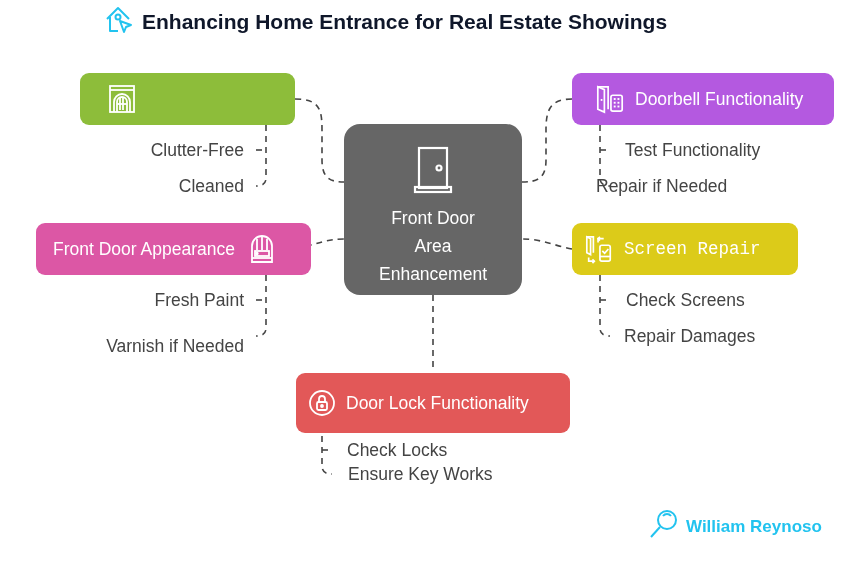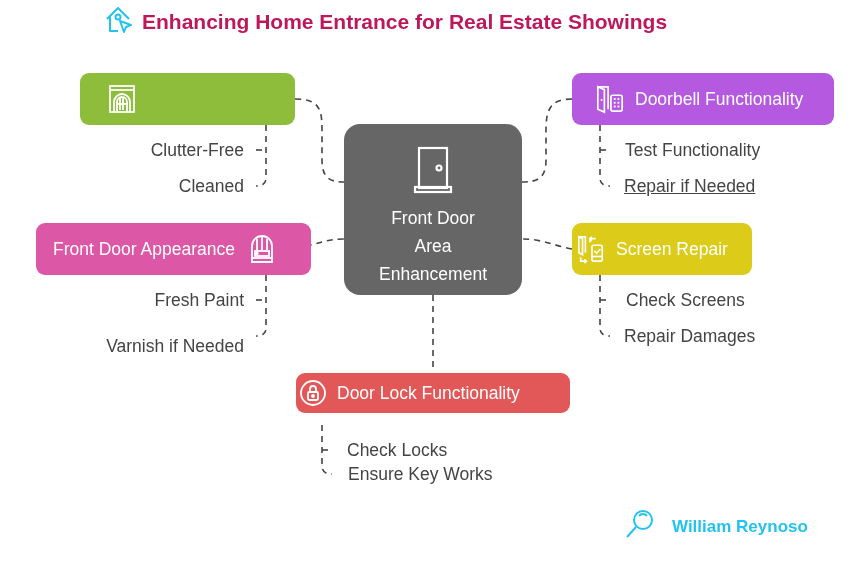--- a/index.html
+++ b/index.html
@@ -1,27 +1,27 @@
 <!DOCTYPE html>
 <html><head>
 <meta charset="utf-8">
 <style>
   html, body { margin:0; padding:0; background:#ffffff; }
   body { width:866px; height:565px; position:relative; overflow:hidden; font-family:"Liberation Sans", sans-serif; }
   .abs { position:absolute; }
-  .title { left:104px; top:6px; height:32px; display:flex; align-items:center; gap:8px; color:#be185d; font-weight:bold; font-size:21px; white-space:nowrap; }
+  .title { left:104px; top:6px; height:32px; display:flex; align-items:center; gap:8px; color:#0f172a; font-weight:bold; font-size:21px; white-space:nowrap; }
   .node { position:absolute; border-radius:9px; color:#ffffff; font-size:17.5px; display:flex; align-items:center; white-space:nowrap; box-sizing:border-box; }
   .node .lbl { white-space:nowrap; }
   .node .ic { width:30px; height:30px; display:flex; align-items:center; justify-content:center; }
   .sub { position:absolute; font-size:17.5px; color:#444444; white-space:nowrap; }
   .sub.r { text-align:left; }
   .center { position:absolute; left:344px; top:124px; width:178px; height:171px; background:#666666; border-radius:16px; color:#fff; display:flex; flex-direction:column; align-items:center; }
   .center .lbl { text-align:center; font-size:17.5px; line-height:28px; margin-top:6px; }
   svg.lines { position:absolute; left:0; top:0; }
-  .brand { position:absolute; left:624px; top:508px; display:flex; align-items:center; gap:16px; color:#22c3ef; font-weight:bold; font-size:17px; }
+  .brand { position:absolute; left:648px; top:508px; display:flex; align-items:center; gap:6px; color:#22c3ef; font-weight:bold; font-size:17px; }
 </style>
 </head>
 <body>
 
 <svg class="lines" width="866" height="565">
   <g fill="none" stroke="#444" stroke-width="1.6" stroke-dasharray="6,5">
 
     <path d="M295 99 C320 99 322 110 322 130 L322 160 C322 178 330 182 344 182"></path>
 
     <path d="M266 125 L266 178 C266 184 262 186 256 186"></path>
@@ -114,42 +114,42 @@
       <rect x="24" y="15" width="2" height="2" fill="#fff" stroke="none"></rect>
       <rect x="20" y="19" width="2" height="2" fill="#fff" stroke="none"></rect>
       <rect x="24" y="19" width="2" height="2" fill="#fff" stroke="none"></rect>
       <rect x="20" y="23" width="2" height="2" fill="#fff" stroke="none"></rect>
       <rect x="24" y="23" width="2" height="2" fill="#fff" stroke="none"></rect>
     </svg>
   </span>
   <span class="lbl">Doorbell Functionality</span>
 </div>
 <div class="sub" style="left:625px;top:140px;">Test Functionality</div>
-<div class="sub" style="left:624px;top:176px;text-decoration:underline;">Repair if Needed</div>
+<div class="sub" style="left:596px;top:176px;">Repair if Needed</div>
 
-<div class="node" style="left:572px;top:223px;width:180px;height:52px;background:#dccb19;padding-left:4px;">
+<div class="node" style="left:572px;top:223px;width:226px;height:52px;background:#dccb19;padding-left:12px;font-family:Liberation Mono, monospace;">
   <span class="ic" style="margin-right:10px;">
     <svg width="32" height="32" viewBox="0 0 32 32" fill="none" stroke="#fff" stroke-width="1.8">
       <path d="M3 3 L10 3 L10 20"></path>
       <path d="M3 3 L3 20 L7 22 L7 5 Z"></path>
       <path d="M15 9 L15 5 L21 5"></path>
       <path d="M17 3 L15 5 L17 7"></path>
       <path d="M5 25 L5 29 L11 29"></path>
       <path d="M9 27 L11 29 L9 31"></path>
       <rect x="17" y="12" width="11" height="17" rx="2"></rect>
       <path d="M19.5 18 L22 20.5 L26 16"></path>
       <line x1="17" y1="24" x2="28" y2="24"></line>
     </svg>
   </span>
   <span class="lbl">Screen Repair</span>
 </div>
 <div class="sub" style="left:626px;top:290px;">Check Screens</div>
 <div class="sub" style="left:624px;top:326px;">Repair Damages</div>
 
-<div class="node" style="left:296px;top:373px;width:274px;height:40px;background:#e25858;padding-left:2px;">
+<div class="node" style="left:296px;top:373px;width:274px;height:60px;background:#e25858;padding-left:11px;">
   <span class="ic" style="margin-right:9px;">
     <svg width="30" height="30" viewBox="0 0 30 30" fill="none" stroke="#fff" stroke-width="1.8">
       <circle cx="15" cy="15" r="12"></circle>
       <rect x="10" y="14" width="10" height="8" rx="1.5"></rect>
       <path d="M12 14 L12 11 A3 3 0 0 1 18 11 L18 14"></path>
       <circle cx="15" cy="18" r="1" fill="#fff"></circle>
     </svg>
   </span>
   <span class="lbl">Door Lock Functionality</span>
 </div>

